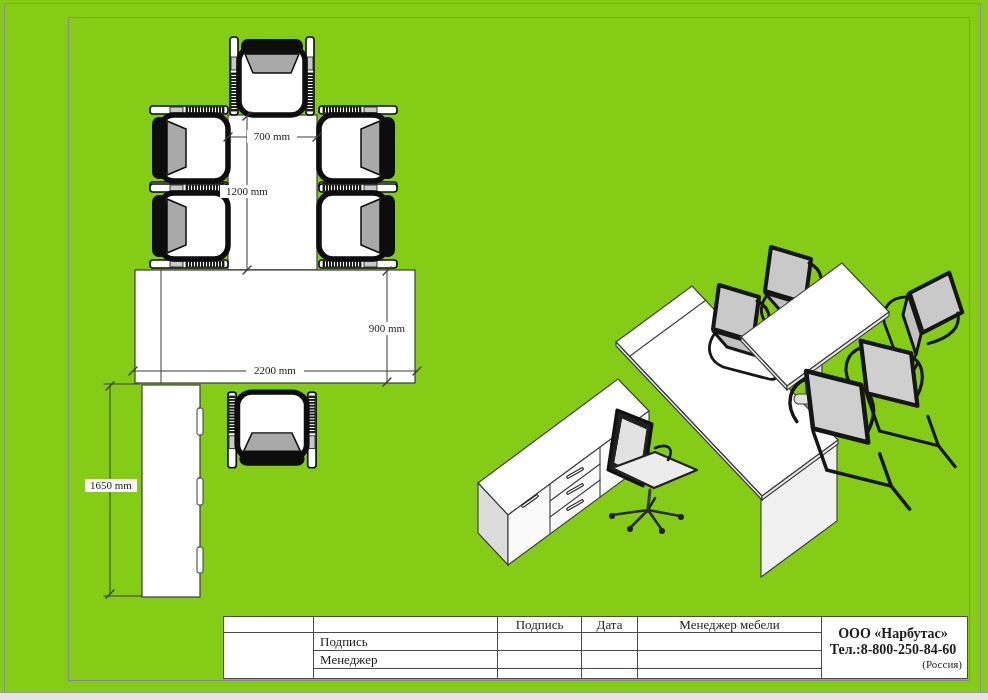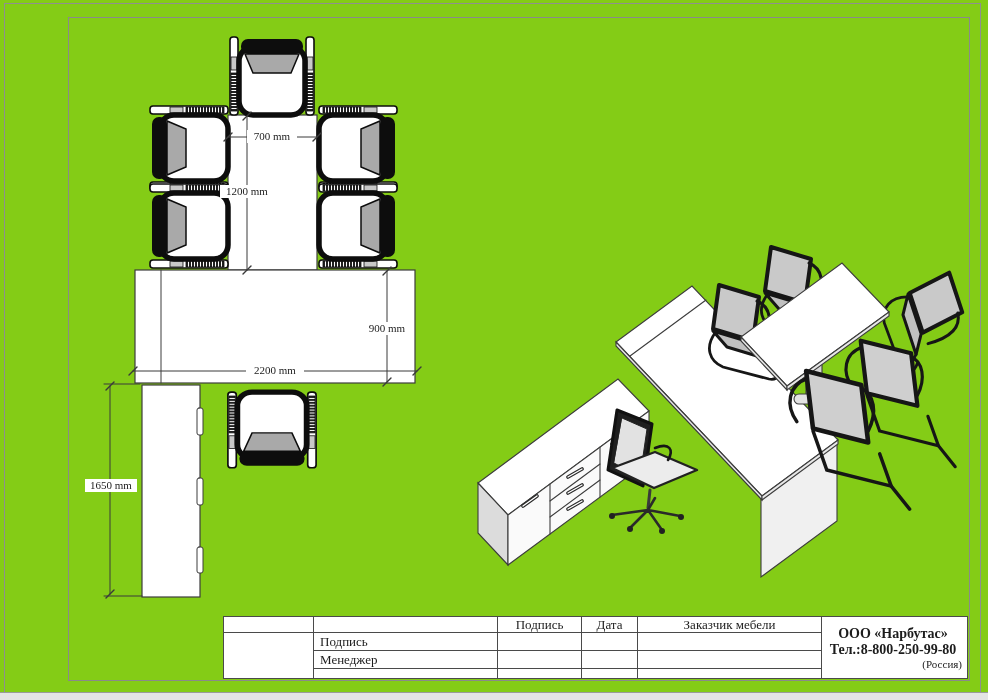--- a/index.html
+++ b/index.html
@@ -177,24 +177,24 @@
       <use href="#cchairB" transform="translate(888,431) scale(1.05)"></use>
       <use href="#cchairB" transform="translate(836,470) scale(1.15)"></use>
     </g>
   </svg>
 
   <div class="title-block">
     <div class="tb-cell tb-left"></div>
     <div class="tb-cell"></div>
     <div class="tb-cell tb-center">Подпись</div>
     <div class="tb-cell tb-center">Дата</div>
-    <div class="tb-cell tb-center">Заказчик мебели</div>
+    <div class="tb-cell tb-center">Менеджер мебели</div>
     <div class="tb-cell tb-company">
       <div class="co-name">ООО «Нарбутас»</div>
-      <div class="co-phone">Тел.:8-800-250-99-80</div>
+      <div class="co-phone">Тел.:8-800-250-84-60</div>
       <div class="co-country">(Россия)</div>
     </div>
 
     <div class="tb-cell tb-left">Подпись</div>
     <div class="tb-cell"></div>
     <div class="tb-cell"></div>
     <div class="tb-cell"></div>
     <div class="tb-cell tb-span-rows"></div>
 
     <div class="tb-cell tb-left">Менеджер</div>

